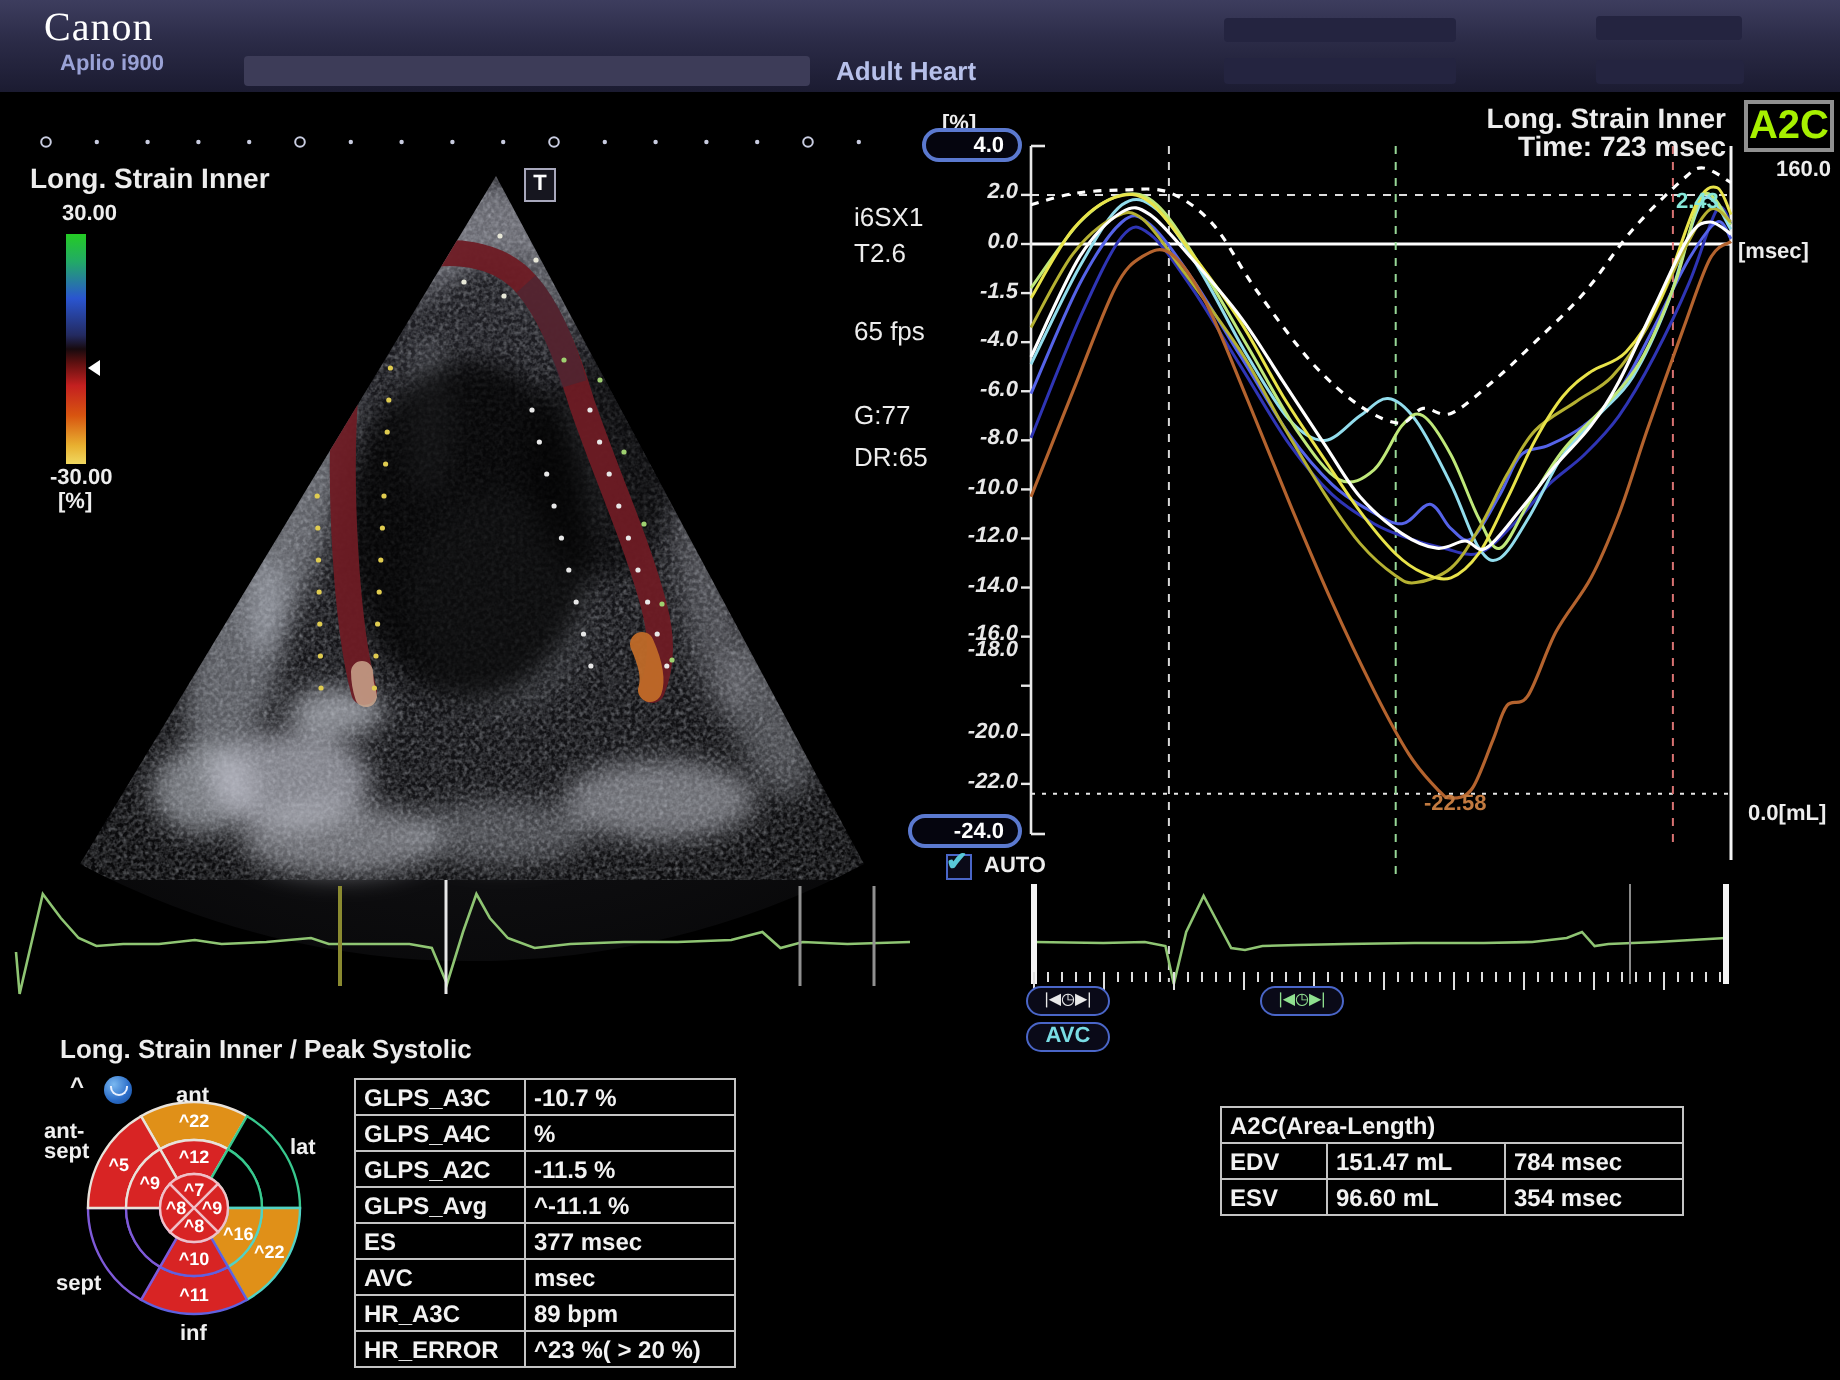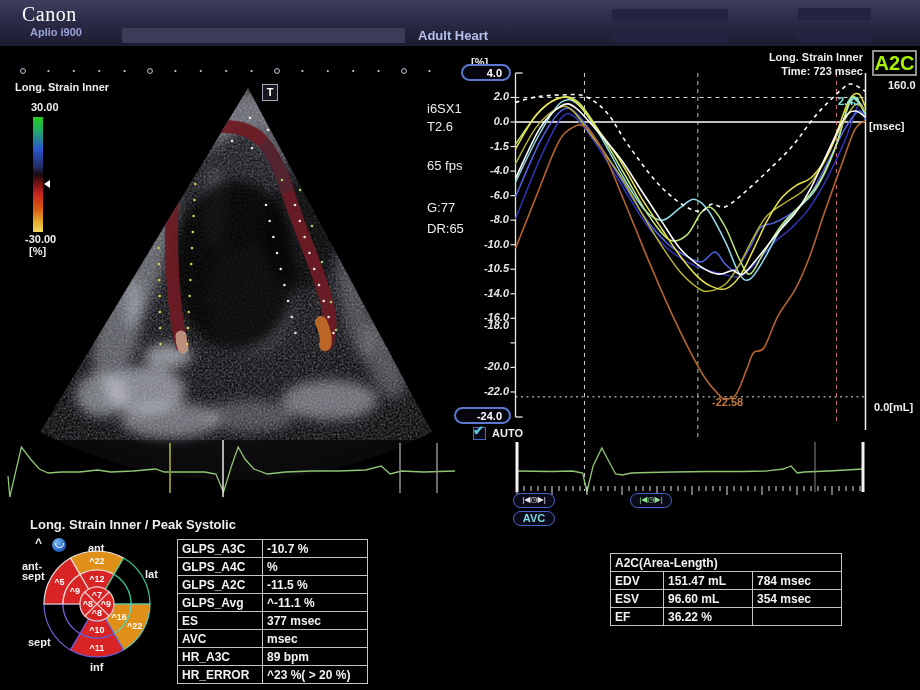--- a/index.html
+++ b/index.html
@@ -12,21 +12,21 @@
           border-bottom:2px solid #000;}
   #brand{position:absolute;left:22px;top:3px;font-family:"Liberation Serif",serif;
          font-weight:normal;font-size:20px;color:#fff;letter-spacing:.5px;}
   #model{position:absolute;left:30px;top:26px;font-size:11px;font-weight:bold;color:#9aa2d6;}
   #preset-field{position:absolute;left:122px;top:28px;width:283px;height:15px;
                 background:#3d3c58;border-radius:2px;}
   #preset-name{position:absolute;left:418px;top:28px;font-size:13px;font-weight:bold;color:#b7c0ea;}
   .tb-slot{position:absolute;background:#242440;border-radius:2px;}
   
   .t11{font-size:11px;font-weight:bold;}
-  .t12{font-size:11px;font-weight:bold;}
+  .t12{font-size:14px;font-weight:bold;}
   .t13{font-size:13px;}
   
   #colorbar{position:absolute;left:33px;top:117px;width:10px;height:115px;
      background:linear-gradient(#24cc24 0%,#22aa66 12%,#2a55d0 28%,#232a60 44%,#170a0e 50%,
                 #5e1010 56%,#c42020 66%,#d85510 79%,#e8b030 92%,#f0d860 100%);}
   #cb-arrow{position:absolute;left:44px;top:180px;width:0;height:0;
      border-top:4px solid transparent;border-bottom:4px solid transparent;border-right:6px solid #fff;}
   
   #t-marker{position:absolute;left:262px;top:84px;width:14px;height:15px;background:#16161f;
      border:1px solid #a8a8bc;font-size:11px;font-weight:bold;text-align:center;line-height:15px;color:#fff;}
@@ -376,21 +376,21 @@
 
   <div class="axis-box" style="left:461px;top:64px;width:50px;height:17px;">4.0</div>
   <div id="ytick-layer">
       <div class="ytick" style="left: 449px; top: 90.46px;">2.0</div>
       <div class="ytick" style="left: 449px; top: 115px;">0.0</div>
       <div class="ytick" style="left: 449px; top: 139.54px;">-1.5</div>
       <div class="ytick" style="left: 449px; top: 164.08px;">-4.0</div>
       <div class="ytick" style="left: 449px; top: 188.62px;">-6.0</div>
       <div class="ytick" style="left: 449px; top: 213.16px;">-8.0</div>
       <div class="ytick" style="left: 449px; top: 237.7px;">-10.0</div>
-      <div class="ytick" style="left: 449px; top: 262.24px;">-10.5</div>
+      <div class="ytick" style="left: 449px; top: 262.24px;">-12.0</div>
       <div class="ytick" style="left: 449px; top: 286.78px;">-14.0</div>
       <div class="ytick" style="left: 449px; top: 311.32px;">-16.0</div>
       <div class="ytick" style="left: 449px; top: 319px;">-18.0</div>
       <div class="ytick" style="left: 449px; top: 360.4px;">-20.0</div>
       <div class="ytick" style="left: 449px; top: 384.94px;">-22.0</div>
     </div>
   <div class="axis-box" style="left:454px;top:407px;width:57px;height:17px;">-24.0</div>
 
   <div id="auto-box">
       <span id="auto-check">✔</span>
@@ -462,21 +462,16 @@
           <tr>
             <td style="width: 44px;">EDV</td>
             <td style="width: 80px;">151.47 mL</td>
             <td style="width: 80px;">784 msec</td>
           </tr>
           <tr>
             <td style="width: 44px;">ESV</td>
             <td style="width: 80px;">96.60 mL</td>
             <td style="width: 80px;">354 msec</td>
           </tr>
-          <tr>
-            <td style="width: 44px;">EF</td>
-            <td style="width: 80px;">36.22 %</td>
-            <td style="width: 80px;"></td>
-          </tr>
         </tbody>
       </table>
     </div>
 </div>
 
 </body></html>

